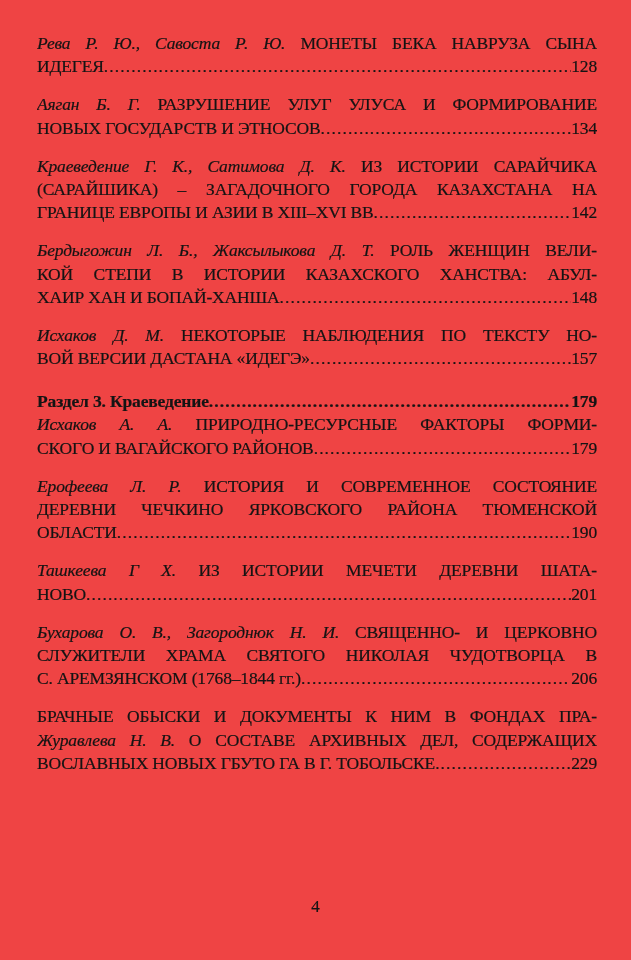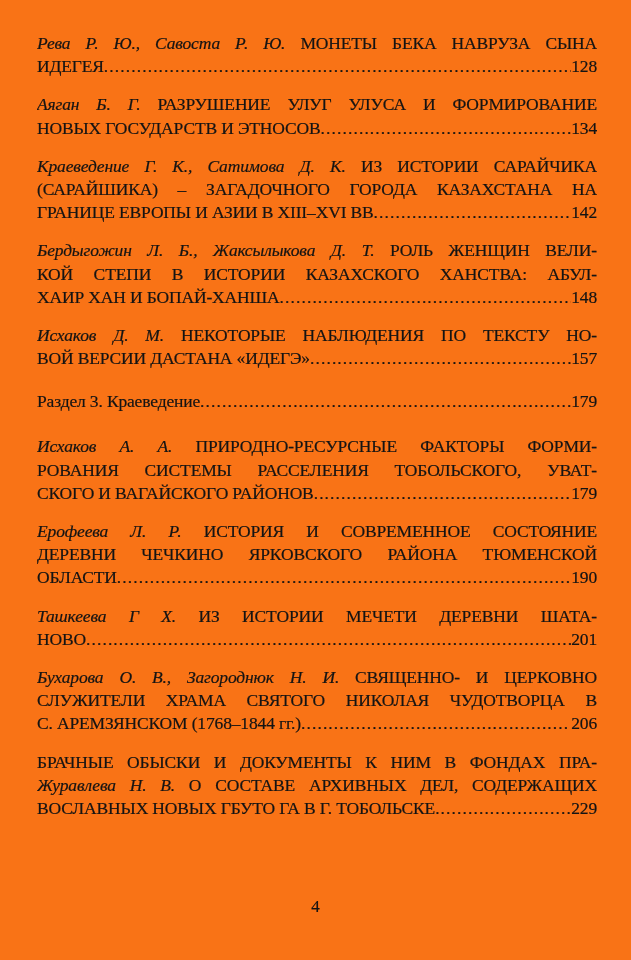--- a/index.html
+++ b/index.html
@@ -3,39 +3,39 @@
 <meta charset="utf-8">
 <style>
   html, body {
     margin: 0;
     padding: 0;
   }
   .page {
     position: relative;
     width: 631px;
     height: 960px;
-    background: #f97316;
+    background: #ef4444;
     color: #141414;
     font-family: "Liberation Serif", "DejaVu Serif", serif;
     overflow: hidden;
     box-sizing: border-box;
   }
   .content {
     position: absolute;
     left: 37px;
     top: 32px;
     width: 560px;
   }
   .entry {
     margin: 0 0 15px 0;
   }
   .entry.section {
-    font-weight: normal;
+    font-weight: bold;
     margin-top: 20px;
-    margin-bottom: 22px;
+    margin-bottom: 0;
   }
   .line {
     font-size: 17.5px;
     line-height: 23.2px;
     height: 23.2px;
     overflow: hidden;
     letter-spacing: -0.15px;
     text-align: justify;
     text-align-last: justify;
     -webkit-text-stroke: 0.2px currentColor;
@@ -123,21 +123,20 @@
       </div>
       <div class="entry section">
         <div class="line last">
           <span class="seg section-seg">Раздел 3. Краеведение</span>
           <span class="dots">....................................................................................................................................................................................</span>
           <span class="pg">179</span>
         </div>
       </div>
       <div class="entry">
         <div class="line"><span class="seg authors">Исхаков А. А.</span><span class="seg title"> ПРИРОДНО-РЕСУРСНЫЕ ФАКТОРЫ ФОРМИ-</span></div>
-        <div class="line"><span class="seg title">РОВАНИЯ СИСТЕМЫ РАССЕЛЕНИЯ ТОБОЛЬСКОГО, УВАТ-</span></div>
         <div class="line last">
           <span class="seg title">СКОГО И ВАГАЙСКОГО РАЙОНОВ</span>
           <span class="dots">....................................................................................................................................................................................</span>
           <span class="pg">179</span>
         </div>
       </div>
       <div class="entry">
         <div class="line"><span class="seg authors">Ерофеева Л. Р.</span><span class="seg title"> ИСТОРИЯ И СОВРЕМЕННОЕ СОСТОЯНИЕ</span></div>
         <div class="line"><span class="seg title">ДЕРЕВНИ ЧЕЧКИНО ЯРКОВСКОГО РАЙОНА ТЮМЕНСКОЙ</span></div>
         <div class="line last">

